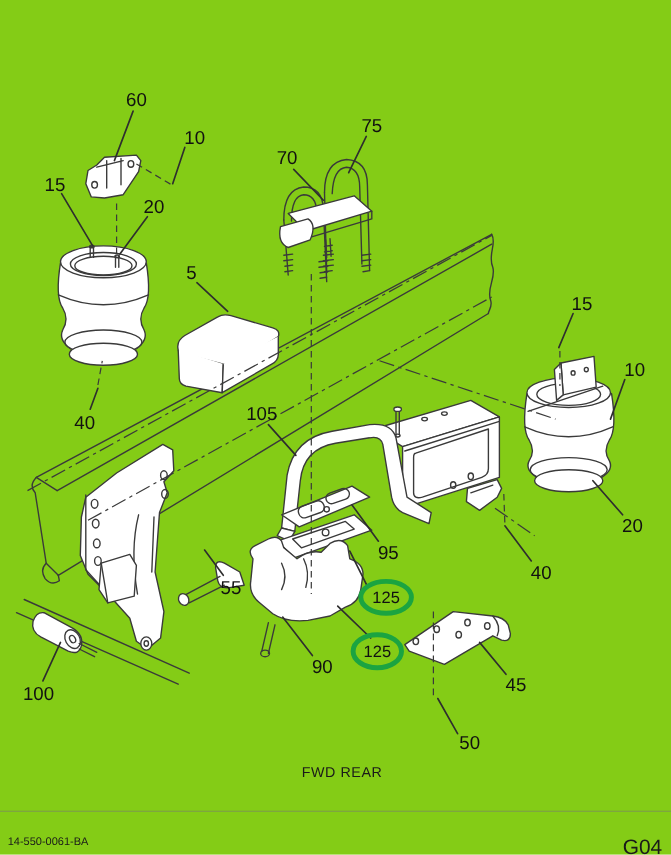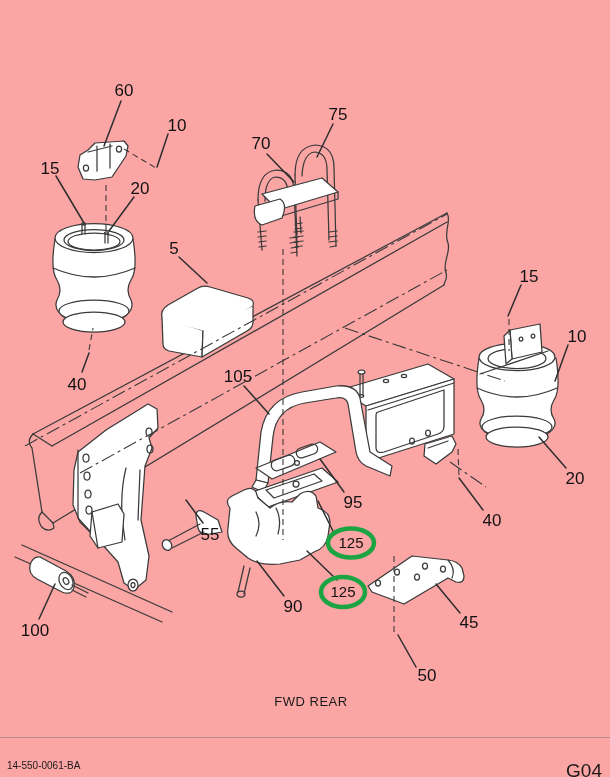--- a/index.html
+++ b/index.html
@@ -1,16 +1,16 @@
 <!DOCTYPE html>
 <html><head>
 <meta charset="utf-8">
 <style>
   html,body{margin:0;padding:0;background:#fff;}
-  .page{position:relative;width:610px;height:777px;background:#fca5a5;overflow:hidden;
+  .page{position:relative;width:610px;height:777px;background:#84cc16;overflow:hidden;
         font-family:"Liberation Sans",sans-serif;color:#1a1a1a;}
   .footer-left{position:absolute;left:7px;top:760px;font-size:10px;}
   .footer-right{position:absolute;right:8px;top:760px;font-size:19px;}
   .fwd-rear{position:absolute;left:0;top:694px;width:622px;text-align:center;font-size:13px;letter-spacing:.5px;}
   .sep{position:absolute;left:0;top:737px;width:610px;height:1px;background:#777;opacity:.55;}
   svg{position:absolute;left:0;top:0;}
   .ln{stroke:#3a3a3a;stroke-width:1.25;fill:none;stroke-linecap:round;stroke-linejoin:round;}
   .part{stroke:#3a3a3a;stroke-width:1.25;fill:#fff;stroke-linejoin:round;}
   .dash{stroke:#3a3a3a;stroke-width:1.1;fill:none;stroke-dasharray:6 4;}
   .dashdot{stroke:#3a3a3a;stroke-width:1.1;fill:none;stroke-dasharray:14 4 3 4;}

